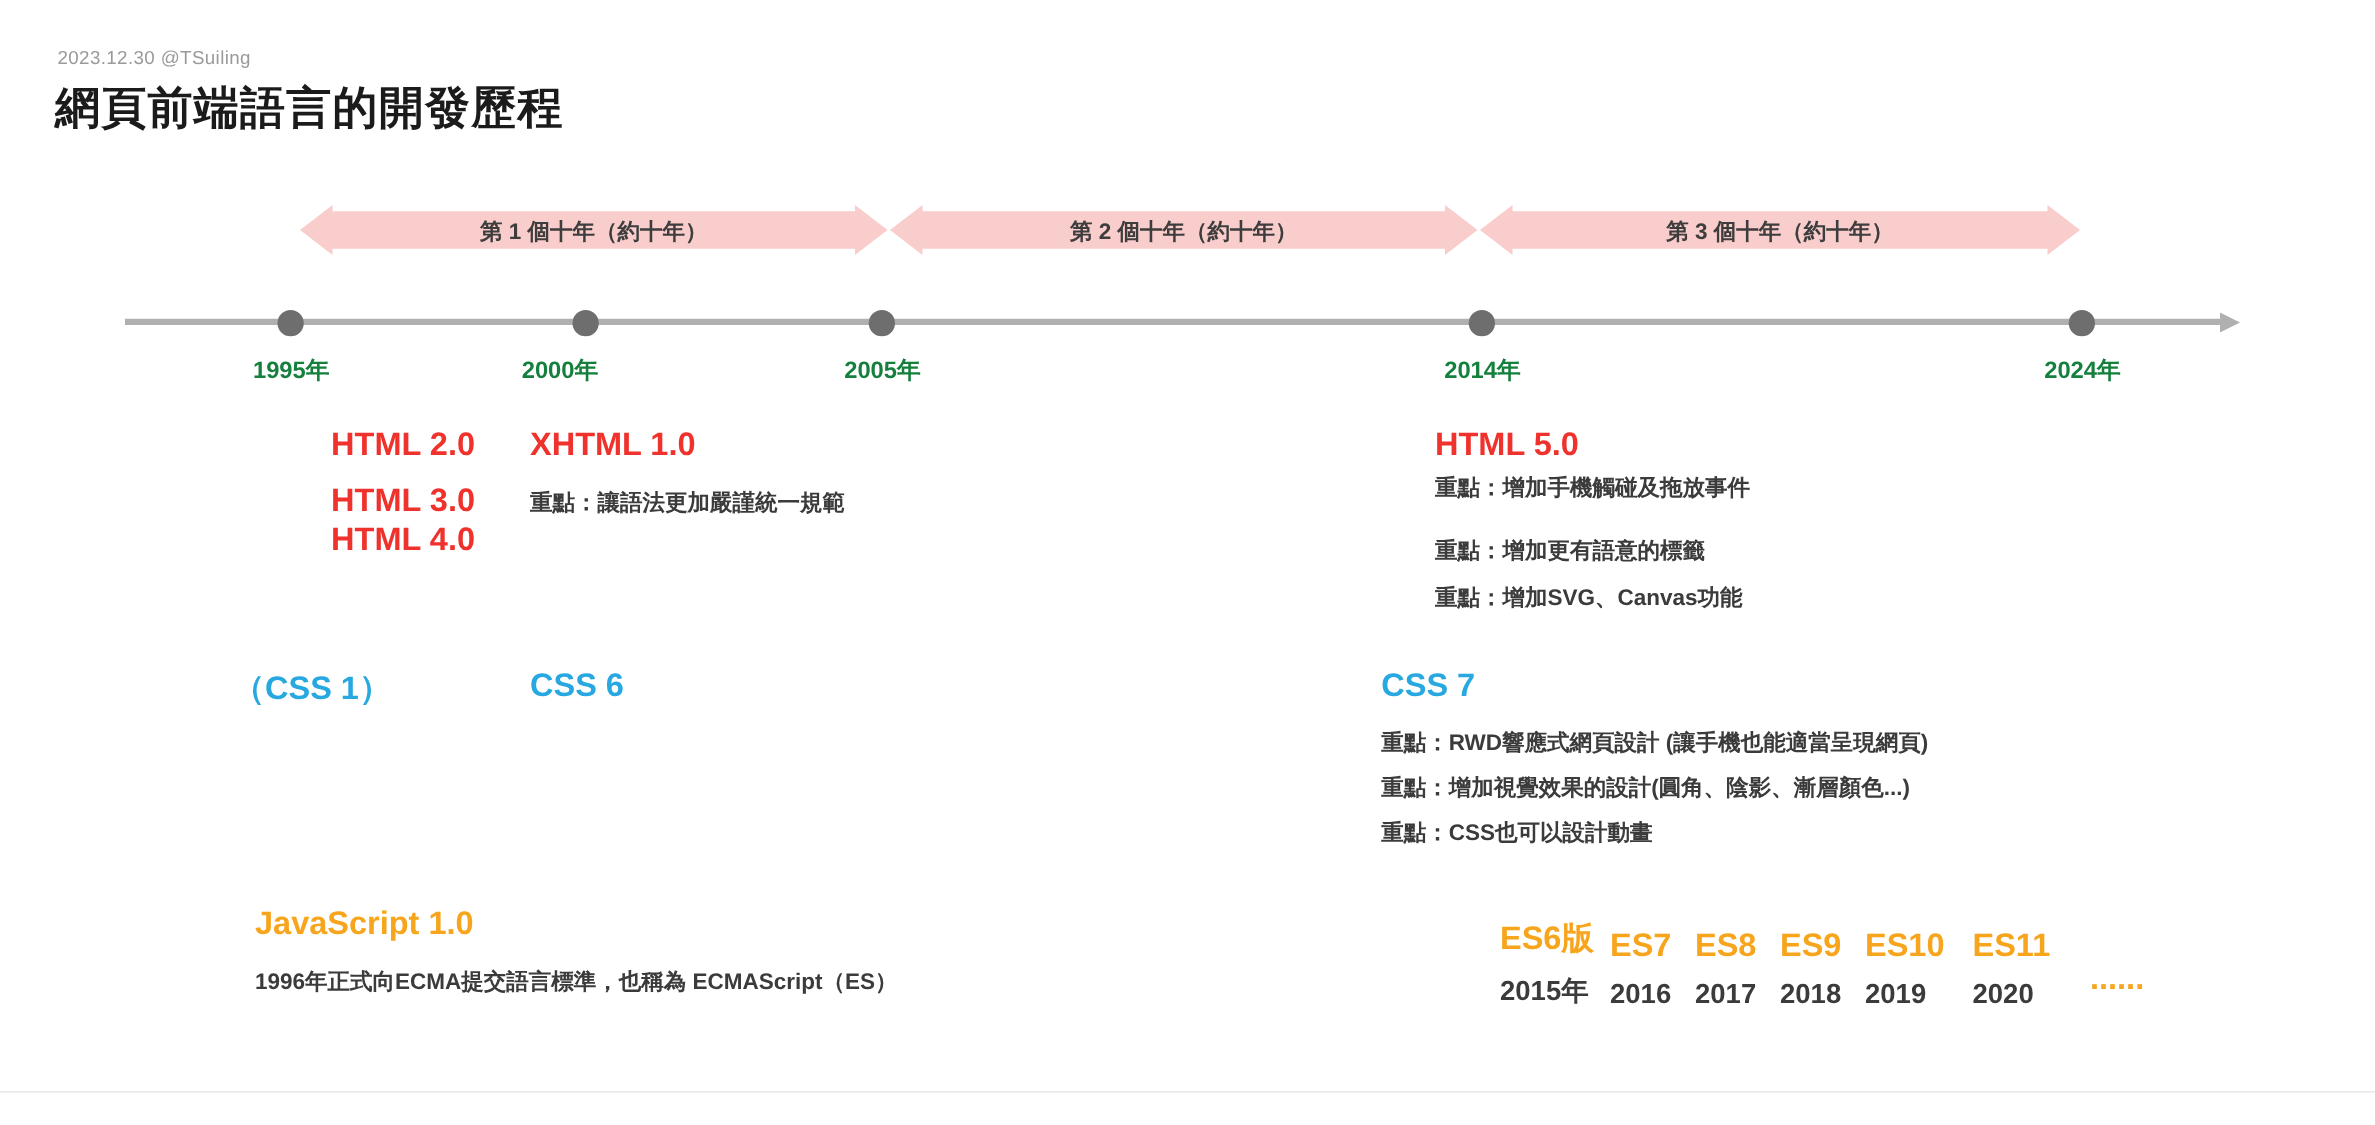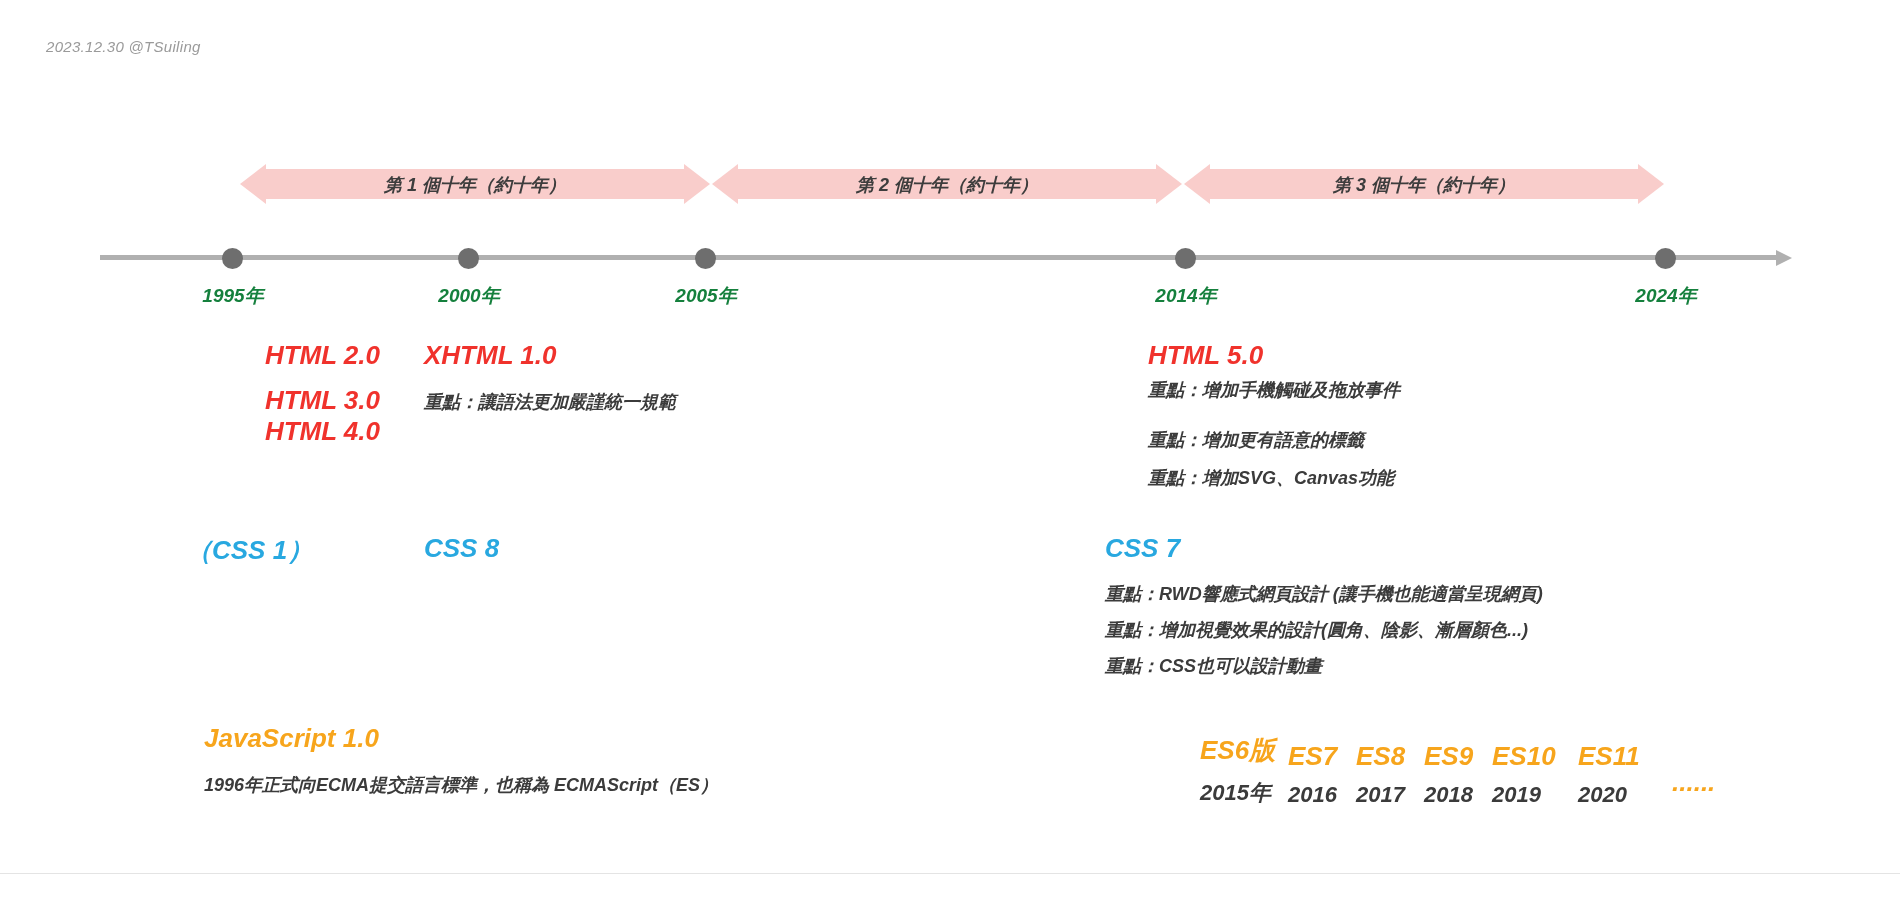--- a/index.html
+++ b/index.html
@@ -12,21 +12,20 @@
     height: 900px;
     font-family: "Liberation Sans", sans-serif;
     position: relative;
     overflow: hidden;
   }
   .page {
     position: absolute;
     left: 0; top: 0;
     width: 1658px;
     height: 900px;
-    font-style: italic;
   }
 
   
   .meta {
     position: absolute;
     left: 46px;
     top: 38px;
     font-size: 15px;
     color: #9a9a9a;
     letter-spacing: 0.3px;
@@ -177,20 +176,21 @@
 </style>
 </head>
 <body>
 
 <div class="page">
 
   <div class="meta">
     <span>2023.12.30</span>
     <span class="handle">@TSuiling</span>
   </div>
+  <div class="title">網頁前端語言的開發歷程</div>
 
   <div class="decade" id="decade1">
     <svg class="arrowbg" viewBox="0 0 470 44" preserveAspectRatio="none">
       <polygon points="0,22 26,2 26,42" fill="#f9cdcb"></polygon>
       <polygon points="470,22 444,2 444,42" fill="#f9cdcb"></polygon>
       <rect x="24" y="7" width="422" height="30" fill="#f9cdcb"></rect>
     </svg>
     <div class="lbl">第 1 個十年（約十年）</div>
   </div>
 
@@ -214,21 +214,21 @@
 
   <div class="axis">
     <div class="axis-line"></div>
     <div class="axis-head"></div>
   </div>
 
   <div class="node" style="left:222px;"></div>
   <div class="node-label" style="left:233px;">1995年</div>
 
   <div class="node" style="left:458px;"></div>
-  <div class="node-label" style="left:469px;">2000年</div>
+  <div class="node-label" style="left:448px;">2000年</div>
 
   <div class="node" style="left:695px;"></div>
   <div class="node-label" style="left:706px;">2005年</div>
 
   <div class="node" style="left:1175px;"></div>
   <div class="node-label" style="left:1186px;">2014年</div>
 
   <div class="node" style="left:1655px;"></div>
   <div class="node-label" style="left:1666px;">2024年</div>
 
@@ -248,21 +248,21 @@
     <div class="note">重點：增加手機觸碰及拖放事件</div>
     <div class="note" style="margin-top:12px;">重點：增加更有語意的標籤</div>
     <div class="note">重點：增加SVG、Canvas功能</div>
   </div>
 
   <div class="block" style="left:186px; top:533px;">
     <div class="h-blue">（CSS 1）</div>
   </div>
 
   <div class="block" style="left:424px; top:533px;">
-    <div class="h-blue">CSS 8</div>
+    <div class="h-blue">CSS 6</div>
   </div>
 
   <div class="block" style="left:1105px; top:533px;">
     <div class="h-blue">CSS 7</div>
     <div class="note" style="margin-top:12px; line-height:36px;">重點：RWD響應式網頁設計 (讓手機也能適當呈現網頁)</div>
     <div class="note" style="line-height:36px;">重點：增加視覺效果的設計(圓角、陰影、漸層顏色...)</div>
     <div class="note" style="line-height:36px;">重點：CSS也可以設計動畫</div>
   </div>
 
   <div class="block" style="left:204px; top:723px;">

